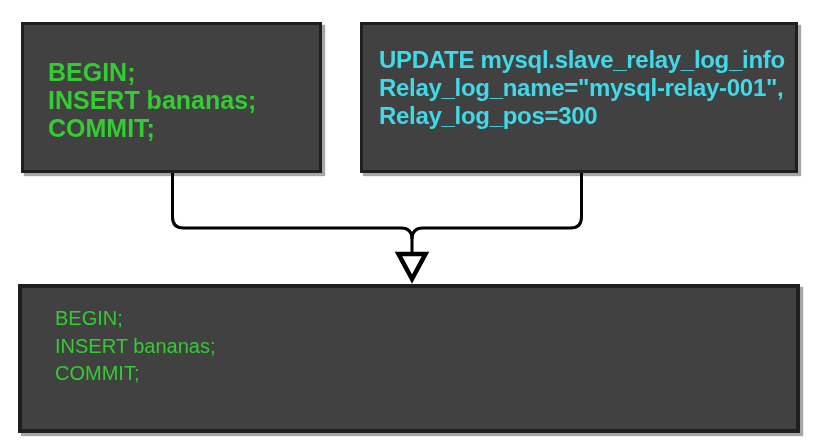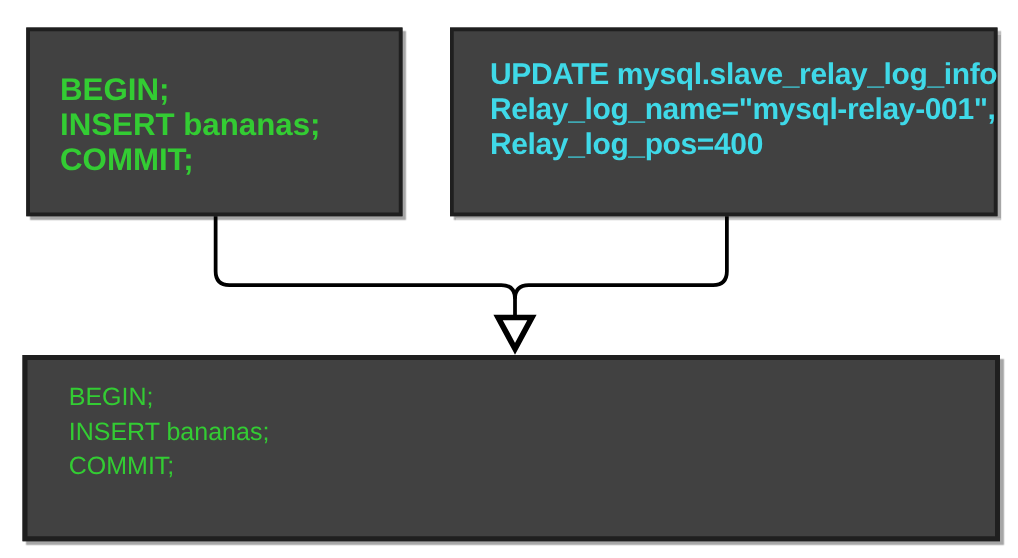--- a/index.html
+++ b/index.html
@@ -33,21 +33,21 @@
     line-height:28px;
   }
   #box-top-left{
     left:21px;top:22px;width:301px;height:151px;
     padding:33px 0 0 24px;
     font-size:25px;font-weight:bold;
     color:var(--green);
   }
   #box-top-right{
     left:360px;top:22px;width:438px;height:151px;
-    padding:21px 0 0 29px;
+    padding:21px 0 0 16px;
     font-size:24px;font-weight:bold;
     letter-spacing:-0.3px;
     color:var(--cyan);
   }
   #box-bottom{
     left:18px;top:284px;width:782px;height:149px;
     border-width:4px;
     padding:17px 0 0 33px;
     font-size:20px;font-weight:normal;
     color:var(--green);
@@ -70,21 +70,21 @@
 
   <div class="code-box" id="box-top-left">
     <span class="line">BEGIN;</span>
     <span class="line">INSERT bananas;</span>
     <span class="line">COMMIT;</span>
   </div>
 
   <div class="code-box" id="box-top-right">
     <span class="line">UPDATE mysql.slave_relay_log_info</span>
     <span class="line">Relay_log_name="mysql-relay-001",</span>
-    <span class="line">Relay_log_pos=400</span>
+    <span class="line">Relay_log_pos=300</span>
   </div>
 
   <svg id="connector-svg" viewBox="0 0 814 446" xmlns="http://www.w3.org/2000/svg">
     <path d="M 172.5 173 L 172.5 217 Q 172.5 228 183.5 228 L 401 228 Q 412 228 412 239 L 412 253" fill="none" stroke="var(--connector)" stroke-width="3"></path>
     <path d="M 581.5 173 L 581.5 217 Q 581.5 228 570.5 228 L 423 228 Q 412 228 412 239" fill="none" stroke="var(--connector)" stroke-width="3"></path>
     <polygon points="412,279 398.5,254 425.5,254" fill="var(--arrow_fill)" stroke="var(--connector)" stroke-width="4.5" stroke-linejoin="miter"></polygon>
   </svg>
 
   <div class="code-box" id="box-bottom">
     <span class="line">BEGIN;</span>

